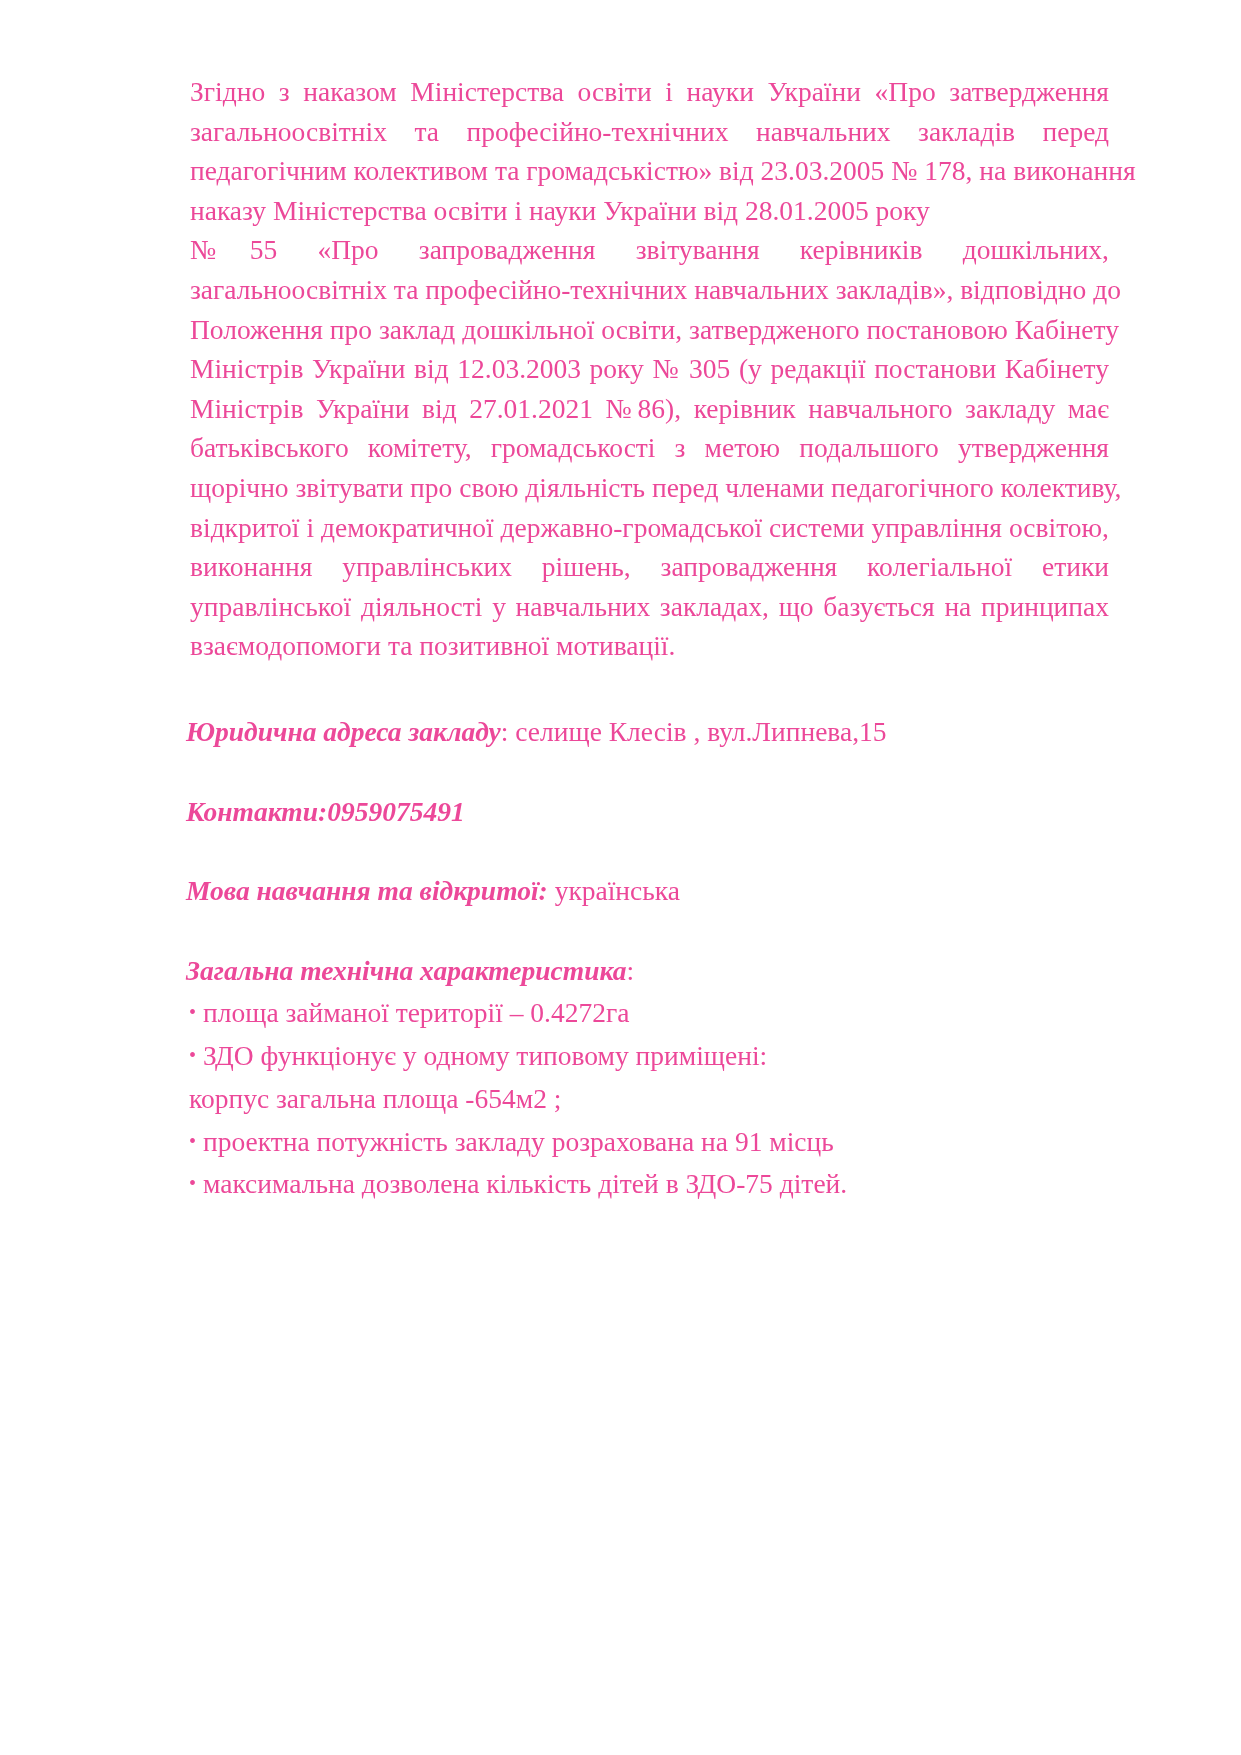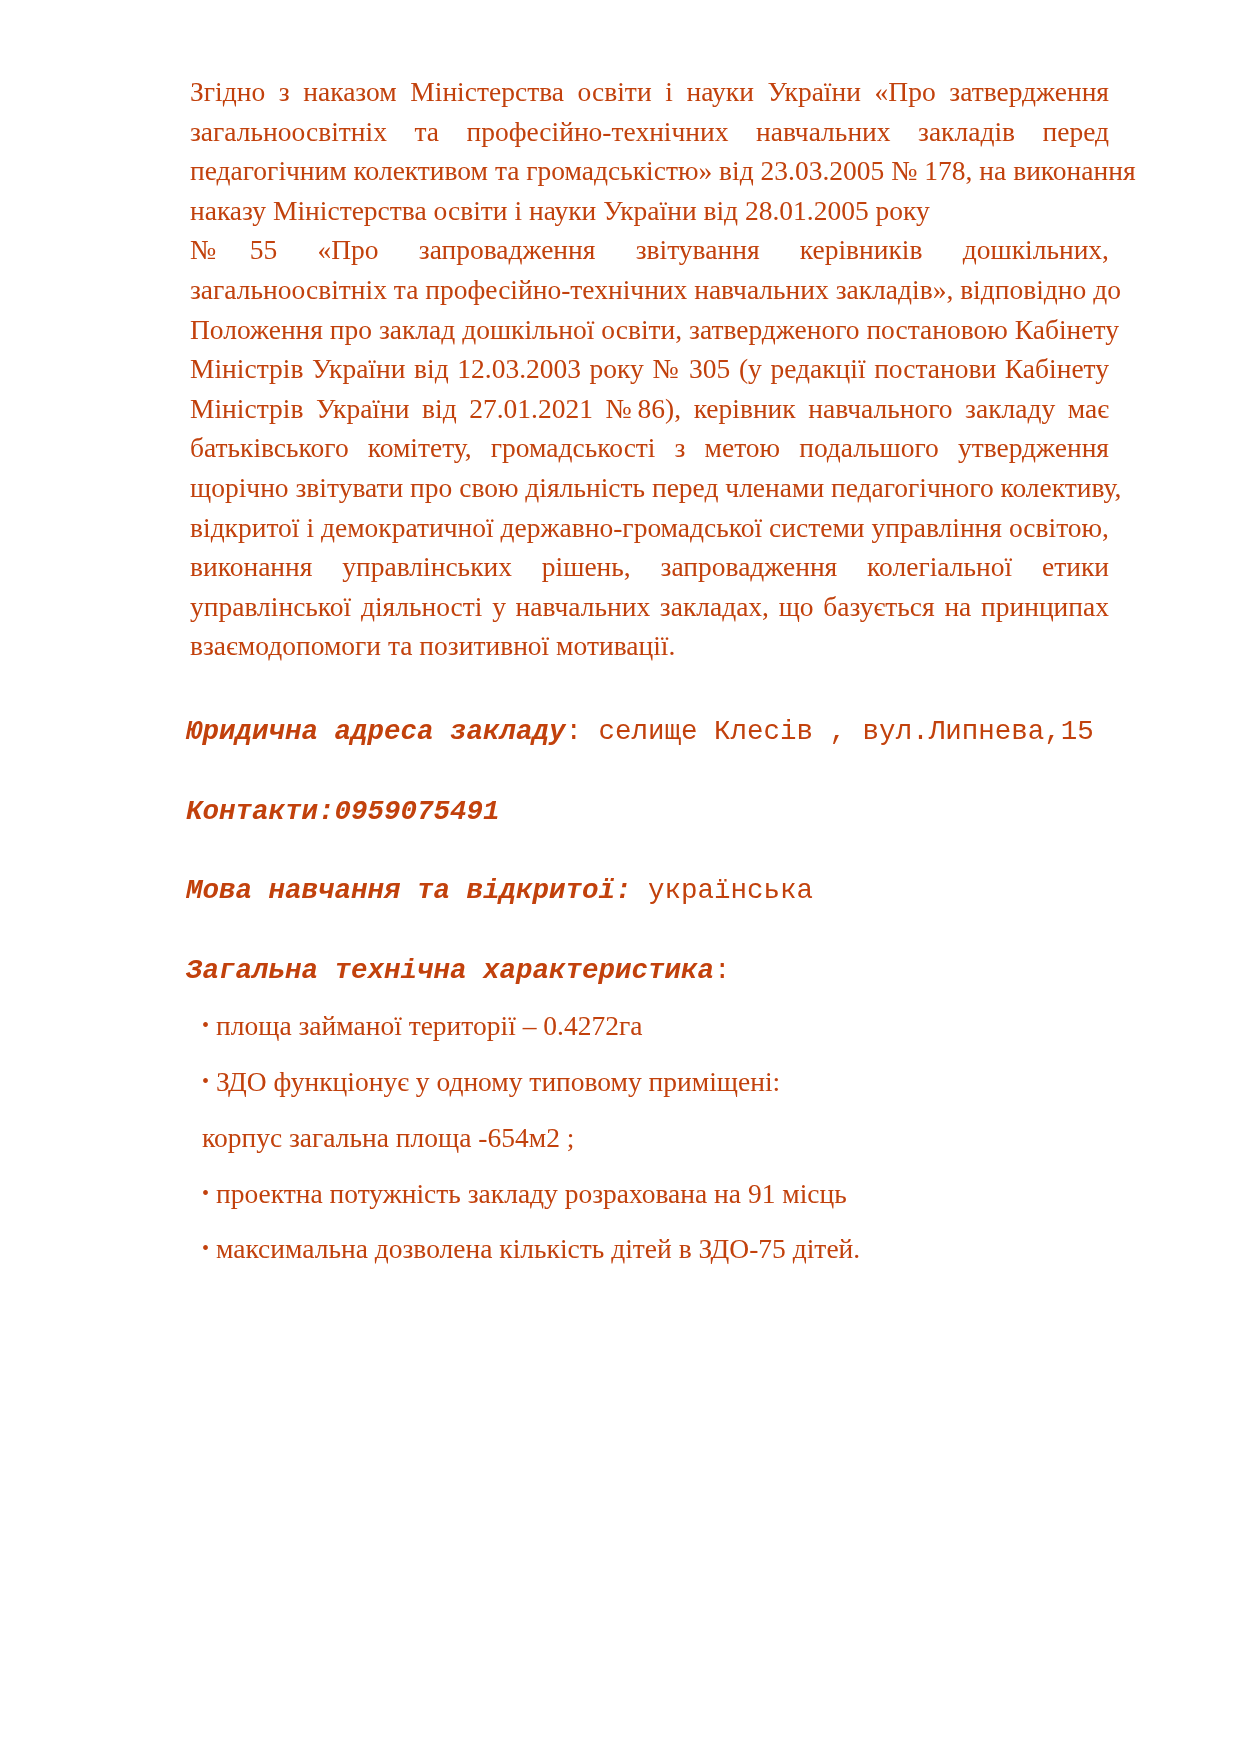--- a/index.html
+++ b/index.html
@@ -7,21 +7,21 @@
     padding: 0;
     background: #ffffff;
   }
   .page {
     position: relative;
     width: 1241px;
     height: 1755px;
     background: #ffffff;
     overflow: hidden;
     font-family: "Liberation Serif", "DejaVu Serif", serif;
-    color: #c2410c;
+    color: #ec4899;
   }
   .content {
     position: absolute;
     left: 134px;
     top: 72px;
     width: 975px;
   }
 
   
   .para {
@@ -48,37 +48,36 @@
     text-indent: 56px;
   }
 
   
   .field-block {
     font-size: 27.5px;
     line-height: 39.6px;
     margin: 0;
     padding-left: 52px;
     white-space: nowrap;
-    font-family: Liberation Mono, monospace;
   }
   .field-label {
     font-weight: bold;
     font-style: italic;
   }
   .field-value {
     font-weight: normal;
     font-style: normal;
   }
   .gap-md { height: 40px; }
   .gap-lg { height: 46px; }
 
   .bullet-line {
     font-size: 27.5px;
     line-height: 39.8px;
-    margin: 16px;
+    margin: 3px;
     padding-left: 52px;
     white-space: nowrap;
   }
   .bullet-line .bullet {
     font-size: 20px;
     vertical-align: 3px;
     padding-right: 7px;
   }
   .bullet-line.nobullet {
     padding-left: 52px;

